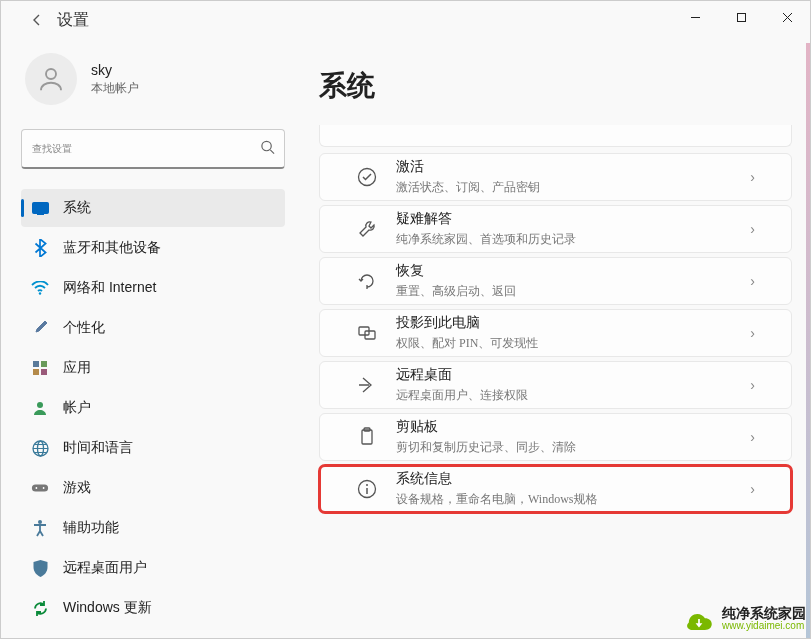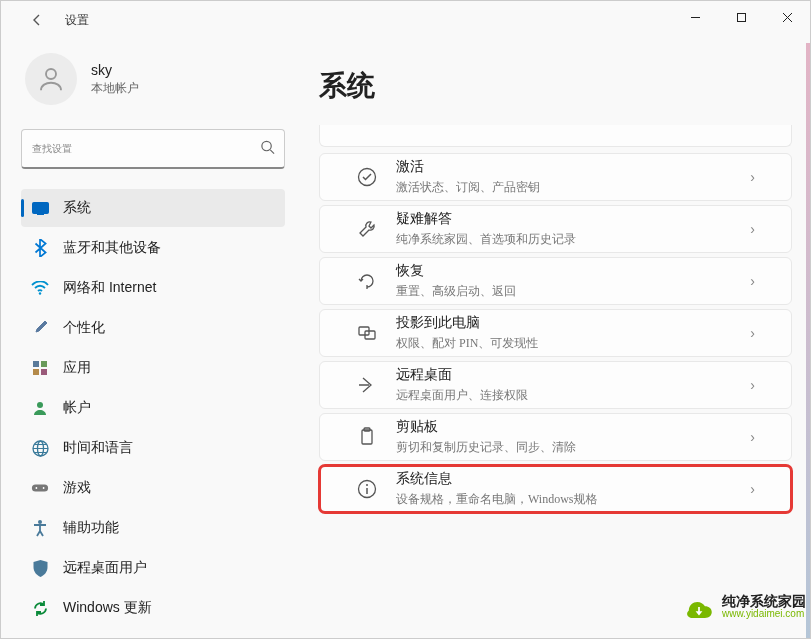--- a/index.html
+++ b/index.html
@@ -1,20 +1,20 @@
 <!DOCTYPE html>
 <html><head>
 <meta charset="utf-8">
 <style>
   * { box-sizing: border-box; margin: 0; padding: 0; }
   body { font-family: "Segoe UI", "Microsoft YaHei", sans-serif; background: #f9f9f9; width: 811px; height: 639px; overflow: hidden; position: relative; }
   .window { width: 811px; height: 639px; background: #f9f9f9; border: 1px solid #ccc; position: relative; }
   .titlebar { height: 38px; display: flex; align-items: center; padding: 0 8px; }
   .back-btn { width: 32px; height: 32px; display: flex; align-items: center; justify-content: center; margin-left: 12px; color: #555; }
-  .title { margin-left: 12px; font-size: 12px; color: #333; }
+  .title { margin-left: 4px; font-size: 16px; color: #333; }
   .win-controls { position: absolute; right: 0; top: 0; display: flex; }
   .win-btn { width: 46px; height: 32px; display: flex; align-items: center; justify-content: center; color: #222; }
   .content { display: flex; height: calc(100% - 38px); }
   .sidebar { width: 300px; padding: 14px 16px 0 20px; }
   .user-row { display: flex; align-items: center; gap: 14px; margin-bottom: 24px; padding-left: 4px; }
   .avatar { width: 52px; height: 52px; border-radius: 50%; background: #ececec; display: flex; align-items: center; justify-content: center; color: #888; }
   .user-name { font-size: 14px; color: #222; font-weight: 500; }
   .user-sub { font-size: 12px; color: #666; margin-top: 2px; }
   .search-wrap { position: relative; margin-bottom: 20px; }
   .search-input { width: 100%; height: 40px; border: 1px solid #ccc; border-bottom: 2px solid #888; border-radius: 4px; padding: 0 34px 0 10px; font-size: 10px; background: #fdfdfd; color: #701a75; }
@@ -29,21 +29,21 @@
   .page-title { font-size: 28px; font-weight: 600; color: #222; margin-bottom: 20px; }
   .cards { display: flex; flex-direction: column; gap: 4px; }
   .card-stub { height: 22px; border: 1px solid #e8e8e8; border-top: none; border-radius: 0 0 6px 6px; background: #fdfdfd; margin-bottom: 2px; }
   .card { height: 48px; border: 1px solid #e8e8e8; border-radius: 6px; background: #fdfdfd; display: flex; align-items: center; padding: 0 36px; gap: 18px; position: relative; }
   .card.highlighted { outline: 3px solid #e53935; outline-offset: -2px; }
   .card-icon { width: 22px; height: 22px; color: #555; display: flex; align-items: center; justify-content: center; }
   .card-text { flex: 1; }
   .card-title { font-size: 14px; color: #222; }
   .card-sub { font-size: 12px; color: #777; margin-top: 3px; font-family: Liberation Serif, serif; }
   .chevron { color: #888; font-size: 14px; }
-  .watermark { position: absolute; right: 4px; bottom: 14px; display: flex; align-items: center; gap: 6px; z-index: 10; }
+  .watermark { position: absolute; right: 4px; bottom: 2px; display: flex; align-items: center; gap: 6px; z-index: 10; }
   .wm-logo { width: 34px; height: 34px; }
   .wm-text { display: flex; flex-direction: column; line-height: 1.05; }
   .wm-title { font-size: 14px; font-weight: 700; color: #222; }
   .wm-sub { font-size: 10px; color: #7ab800; }
   .edge-strip { position: absolute; right: 0; top: 42px; bottom: 0; width: 4px; background: linear-gradient(#b36, #369); opacity: .35; }
 </style>
 </head>
 <body>
 
 <div class="window">

